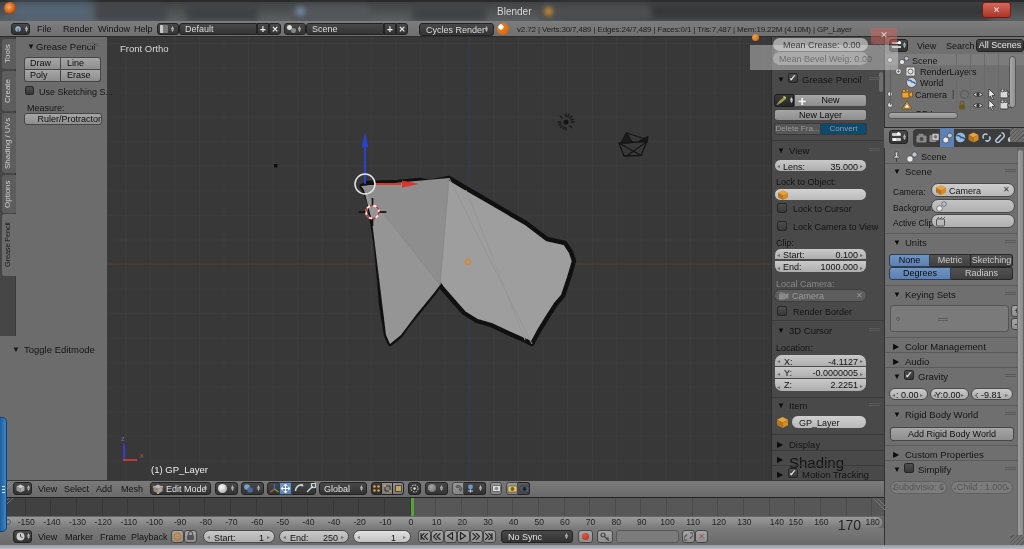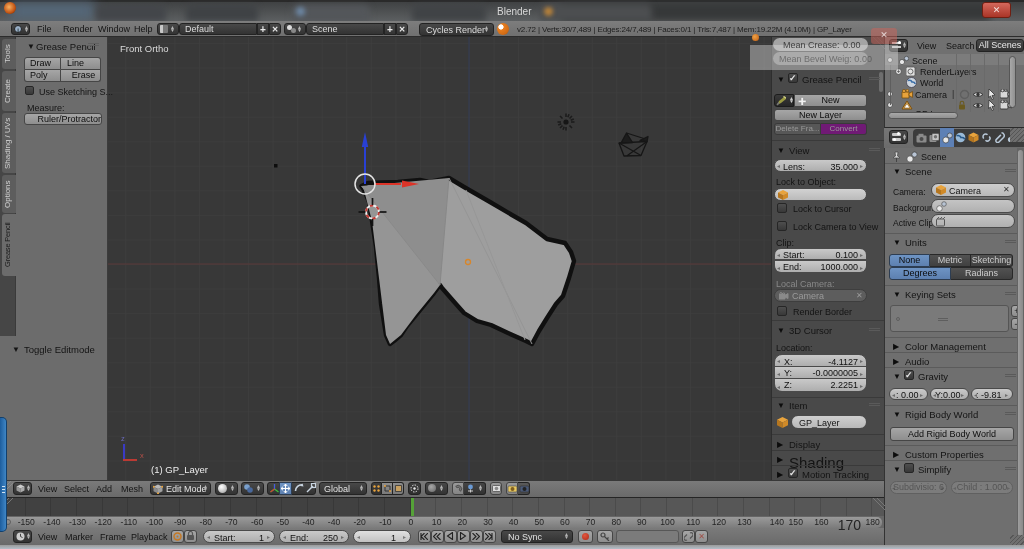--- a/index.html
+++ b/index.html
@@ -145,21 +145,21 @@
 <div class="abs" style="left:3px;top:72px;width:12px;height:38px;writing-mode:vertical-rl;transform:rotate(180deg);font-size:8px;color:#d0d0d0;text-align:center">Create</div>
 <div class="abs" style="left:3px;top:114px;width:12px;height:58px;writing-mode:vertical-rl;transform:rotate(180deg);font-size:8px;color:#d0d0d0;text-align:center">Shading / UVs</div>
 <div class="abs" style="left:3px;top:176px;width:12px;height:36px;writing-mode:vertical-rl;transform:rotate(180deg);font-size:8px;color:#d0d0d0;text-align:center">Options</div>
 <div class="abs" style="left:3px;top:215px;width:12px;height:60px;writing-mode:vertical-rl;transform:rotate(180deg);font-size:7.5px;color:#1a1a1a;text-align:center;letter-spacing:-0.2px">Grease Pencil</div>
 <div class="txt" style="left:27px;top:42px;font-size:8px">▼</div>
 <div class="txt" style="left:36px;top:41px;font-size:9.5px">Grease Pencil</div>
 <div class="abs" style="left:88px;top:43px;width:11px;height:1px;background:#5f5f5f;box-shadow:0 2px 0 #5f5f5f"></div>
 <div class="btn" style="left:24px;top:57px;width:37px;height:13px;border-radius:3px 0 0 0;line-height:11px;text-align:left;padding-left:5px">Draw</div>
 <div class="btn" style="left:61px;top:57px;width:40px;height:13px;border-radius:0 3px 0 0;border-left:none;line-height:11px;text-align:left;padding-left:6px">Line</div>
 <div class="btn" style="left:24px;top:70px;width:37px;height:12px;border-radius:0 0 0 3px;border-top:none;line-height:10px;text-align:left;padding-left:5px">Poly</div>
-<div class="btn" style="left:61px;top:70px;width:40px;height:12px;border-radius:0 0 3px 0;border-top:none;border-left:none;line-height:10px;text-align:center;padding-left:6px">Erase</div>
+<div class="btn" style="left:61px;top:70px;width:40px;height:12px;border-radius:0 0 3px 0;border-top:none;border-left:none;line-height:10px;text-align:left;padding-left:6px">Erase</div>
 <div class="chk" style="left:25px;top:86px;width:9px;height:9px"></div>
 <div class="txt" style="left:39px;top:87px">Use Sketching S...</div>
 <div class="txt" style="left:27px;top:103px">Measure:</div>
 <div class="btn" style="left:24px;top:113px;width:78px;height:12px;line-height:10px;text-align:right;padding-left:5px">Ruler/Protractor</div>
 <div class="txt" style="left:12px;top:345px;font-size:8px">▼</div>
 <div class="txt" style="left:24px;top:344px;font-size:9.5px">Toggle Editmode</div>
 <div class="abs" id="npanel" style="left:771px;top:37px;width:113px;height:443px;background:#494949;border-left:1px solid #2e2e2e"></div>
 
 <div class="abs" style="left:777px;top:75px;font-size:8px;color:#0c0c0c">▼</div>
 <div class="chk" style="left:788px;top:73px"></div>
@@ -168,21 +168,21 @@
 <div class="abs" style="left:774px;top:94px;width:20px;height:13px;background:linear-gradient(#3a3a3a,#262626);border:1px solid #1c1c1c;border-radius:3px 0 0 3px"></div>
 <svg class="abs" style="left:776px;top:96px" width="10" height="10">
     <path d="M1,9 L3,5 L8,1 L10,3 L5,7 Z" fill="#9a9a40"></path>
     <path d="M7.5,0.5 L10.5,2.5" stroke="#d0d080" stroke-width="1.5"></path>
     <path d="M1,9 L3,6.5" stroke="#777" stroke-width="1.5"></path>
   </svg>
 <div class="ud" style="left:788px;top:97px;color:#ccc">▲<br>▼</div>
 <div class="btn" style="left:794px;top:94px;width:73px;height:13px;line-height:11px;border-radius:0 3px 3px 0"><span style="position:absolute;left:3px;top:1px;font-size:10px;color:#f0f0f0;text-shadow:0 0 1px #555">✚</span>New</div>
 <div class="btn" style="left:774px;top:109px;width:93px;height:12px;line-height:10px">New Layer</div>
 <div class="abs" style="left:774px;top:123px;width:47px;height:12px;background:#575757;border:1px solid #3a3a3a;border-radius:3px 0 0 3px;color:#999;font-size:8px;text-align:center;line-height:10px;white-space:nowrap;overflow:hidden">Delete Fra...</div>
-<div class="abs" style="left:821px;top:123px;width:46px;height:12px;background:#701a75;border:1px solid #3a3a3a;border-left:none;border-radius:0 3px 3px 0;color:#999;font-size:8px;text-align:center;line-height:10px;white-space:nowrap;overflow:hidden">Convert</div>
+<div class="abs" style="left:821px;top:123px;width:46px;height:12px;background:#0c4a6e;border:1px solid #3a3a3a;border-left:none;border-radius:0 3px 3px 0;color:#999;font-size:8px;text-align:center;line-height:10px;white-space:nowrap;overflow:hidden">Convert</div>
 <div class="sep" style="left:772px;top:140px;width:112px;background:#3a3a3a"></div>
 <div class="abs" style="left:777px;top:146px;font-size:8px;color:#0c0c0c">▼</div>
 <div class="txt" style="left:789px;top:145px;font-size:9.5px">View</div>
 <div class="pill" style="left:774px;top:159px;width:93px;height:13px">
   <span style="position:absolute;left:8px;top:2px">Lens:</span>
     <span style="position:absolute;right:8px;top:2px">35.000</span>
   </div>
 <div class="txt" style="left:776px;top:177px">Lock to Object:</div>
 <div class="pill" style="left:774px;top:188px;width:93px;height:13px;background:linear-gradient(#d2d2d2,#bababa)"></div>
 <svg class="abs" style="left:778px;top:190px" width="10" height="10">

